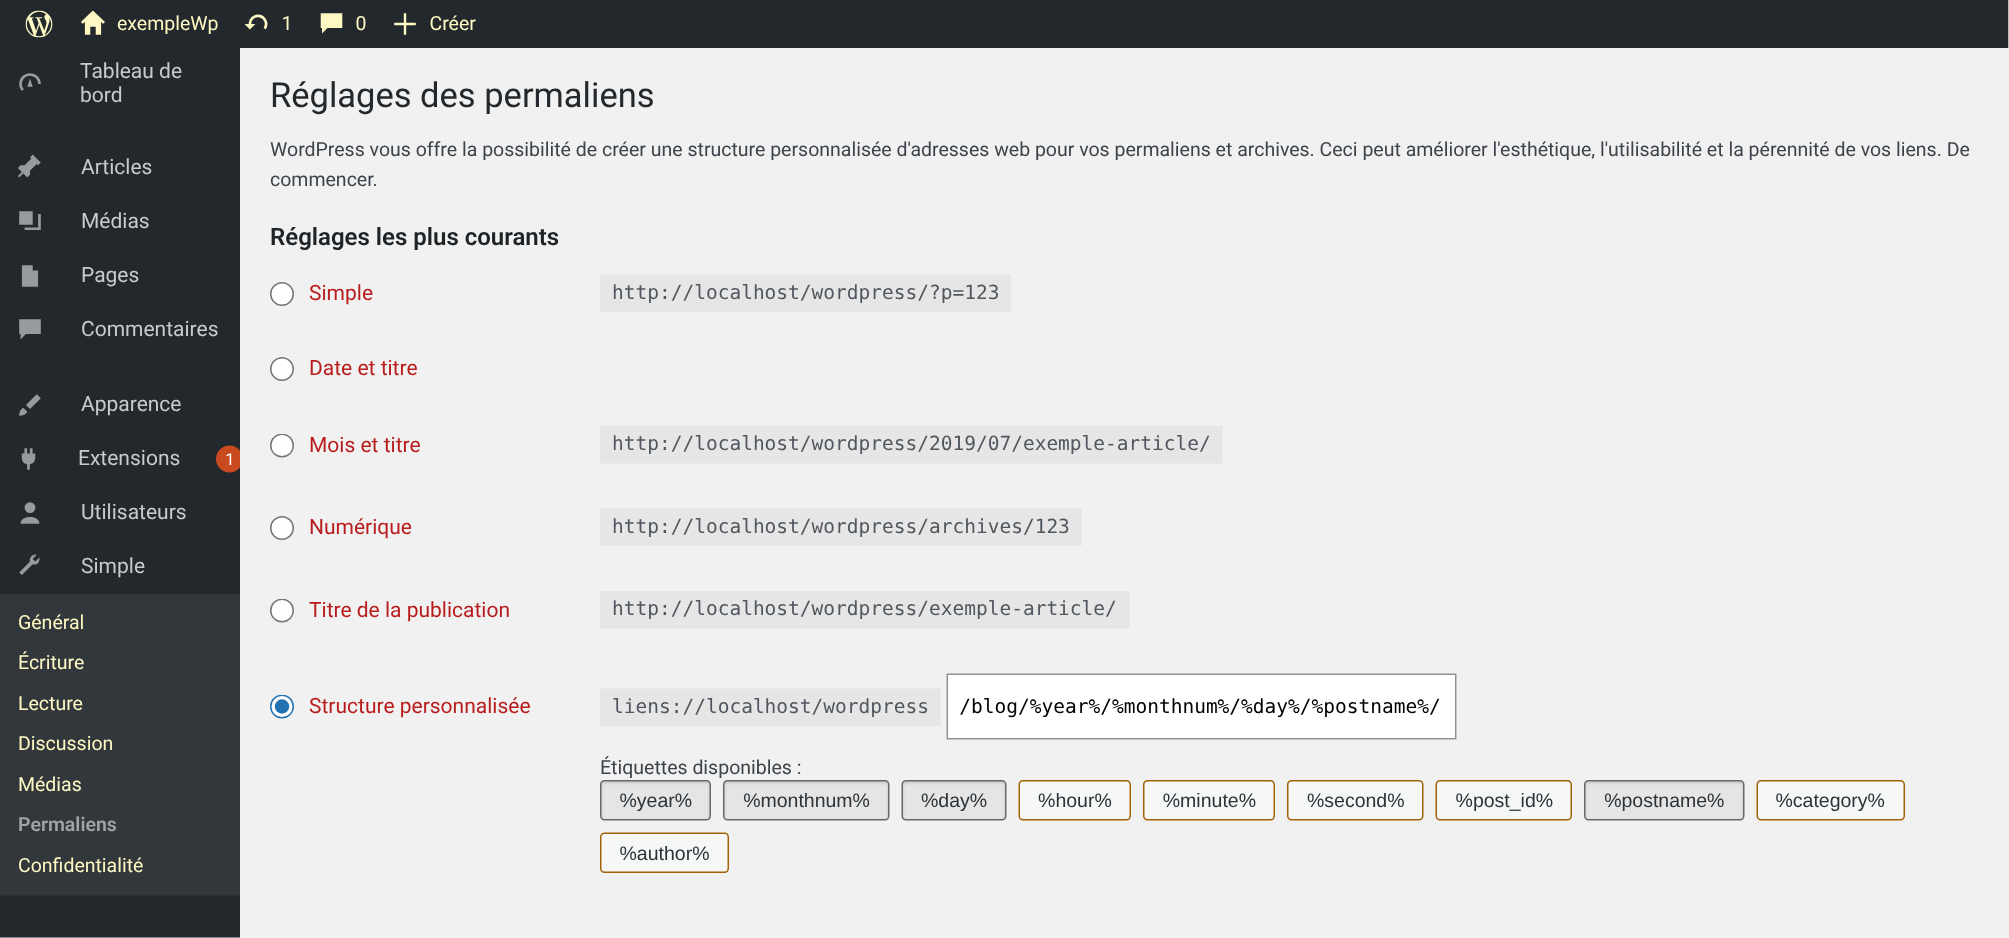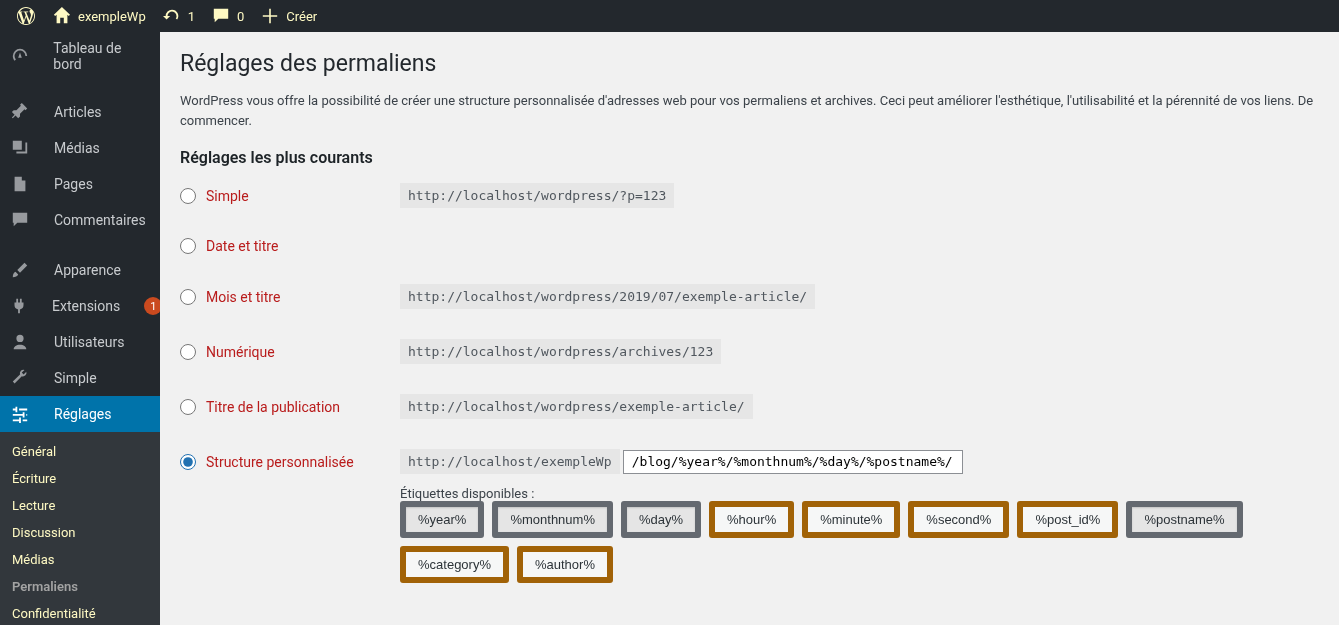--- a/index.html
+++ b/index.html
@@ -30,26 +30,26 @@
 .content p.intro { font-size: 13px; color: #3c434a; margin-bottom: 18px; line-height: 1.5; }
 .content h2 { font-size: 16px; font-weight: 600; margin-bottom: 16px; color: #1d2327; }
 
 .form-table { width: 100%; }
 .form-row { display: flex; align-items: center; margin-bottom: 30px; }
 .form-row .opt { display: flex; align-items: center; gap: 10px; width: 220px; }
 .form-row .opt label { font-size: 14px; color: #b91c1c; }
 .form-row .sample { }
 .form-row code { background: #e6e6e6; padding: 5px 8px; font-family: Consolas, Monaco, monospace; font-size: 13px; color: #50575e; display: inline-block; }
 .form-row input[type=radio] { width: 16px; height: 16px; accent-color: #2271b1; cursor: pointer; }
-.form-row input[type=text] { padding: 4px 8px; font-family: Consolas, Monaco, monospace; font-size: 13px; border: 1px solid #8c8f94; background: #fff; width: 340px; height: 24px; }
+.form-row input[type=text] { padding: 4px 8px; font-family: Consolas, Monaco, monospace; font-size: 13px; border: 1px solid #8c8f94; background: #fff; width: 340px; height: 44px; }
 
 .tags-row { margin-top: -18px; margin-left: 220px; }
 .tags-row .tags-label { font-size: 13px; color: #3c434a; display: block; }
 .tags-row .tags { display: flex; gap: 8px; flex-wrap: wrap; }
-.tags-row .tag { border: 6px solid #a16207; background: #f6f7f7; padding: 5px 12px; font-size: 13px; color: #2c3338; cursor: pointer; border-radius: 3px; }
+.tags-row .tag { border: 1px solid #a16207; background: #f6f7f7; padding: 5px 12px; font-size: 13px; color: #2c3338; cursor: pointer; border-radius: 3px; }
 .tags-row .tag.active { border-color: #646970; background: #e5e5e5; box-shadow: inset 0 1px 2px rgba(0,0,0,0.15); }
 
 svg { fill: currentColor; }
 </style>
 </head>
 <body>
 
 <div class="adminbar">
   <div class="ab-item">
     <span class="ico">
@@ -161,28 +161,20 @@
         </span>
       <span>Utilisateurs</span>
     </div>
     <div class="menu-item">
       <span class="ico">
           <svg viewBox="0 0 20 20" width="18" height="18">
             <path d="M17 3a4 4 0 01-5 5l-8 8-2-2 8-8a4 4 0 015-5l-3 3 2 2 3-3z"></path>
           </svg>
         </span>
       <span>Simple</span>
-    </div>
-    <div class="menu-item current">
-      <span class="ico">
-          <svg viewBox="0 0 20 20" width="18" height="18">
-            <path d="M2 4h3V2h2v6H5V6H2V4zm7 0h9v2H9V4zM2 10h9v2H2v-2zm11-2h2v6h-2v-2h-2v-2h2V8zm4 2h1v2h-1v-2zM2 16h5v2H2v-2zm7-2h2v6H9v-2H7v-2h2v-2zm4 2h5v2h-5v-2z"></path>
-          </svg>
-        </span>
-      <span>Réglages</span>
     </div>
     <div class="submenu">
       <div class="sub-item">Général</div>
       <div class="sub-item">Écriture</div>
       <div class="sub-item">Lecture</div>
       <div class="sub-item">Discussion</div>
       <div class="sub-item">Médias</div>
       <div class="sub-item active">Permaliens</div>
       <div class="sub-item">Confidentialité</div>
     </div>
@@ -233,21 +225,21 @@
       </div>
       <div class="sample"><code>http://localhost/wordpress/exemple-article/</code></div>
     </div>
 
     <div class="form-row">
       <div class="opt">
         <input type="radio" name="perm" checked="" style="">
         <label>Structure personnalisée</label>
       </div>
       <div class="sample">
-        <code>http://localhost/exempleWp</code>
+        <code>liens://localhost/wordpress</code>
         <input type="text" value="/blog/%year%/%monthnum%/%day%/%postname%/" style="">
       </div>
     </div>
 
     <div class="tags-row">
       <span class="tags-label">Étiquettes disponibles :</span>
       <div class="tags">
           <button class="tag active">%year%</button>
           <button class="tag active">%monthnum%</button>
           <button class="tag active">%day%</button>

